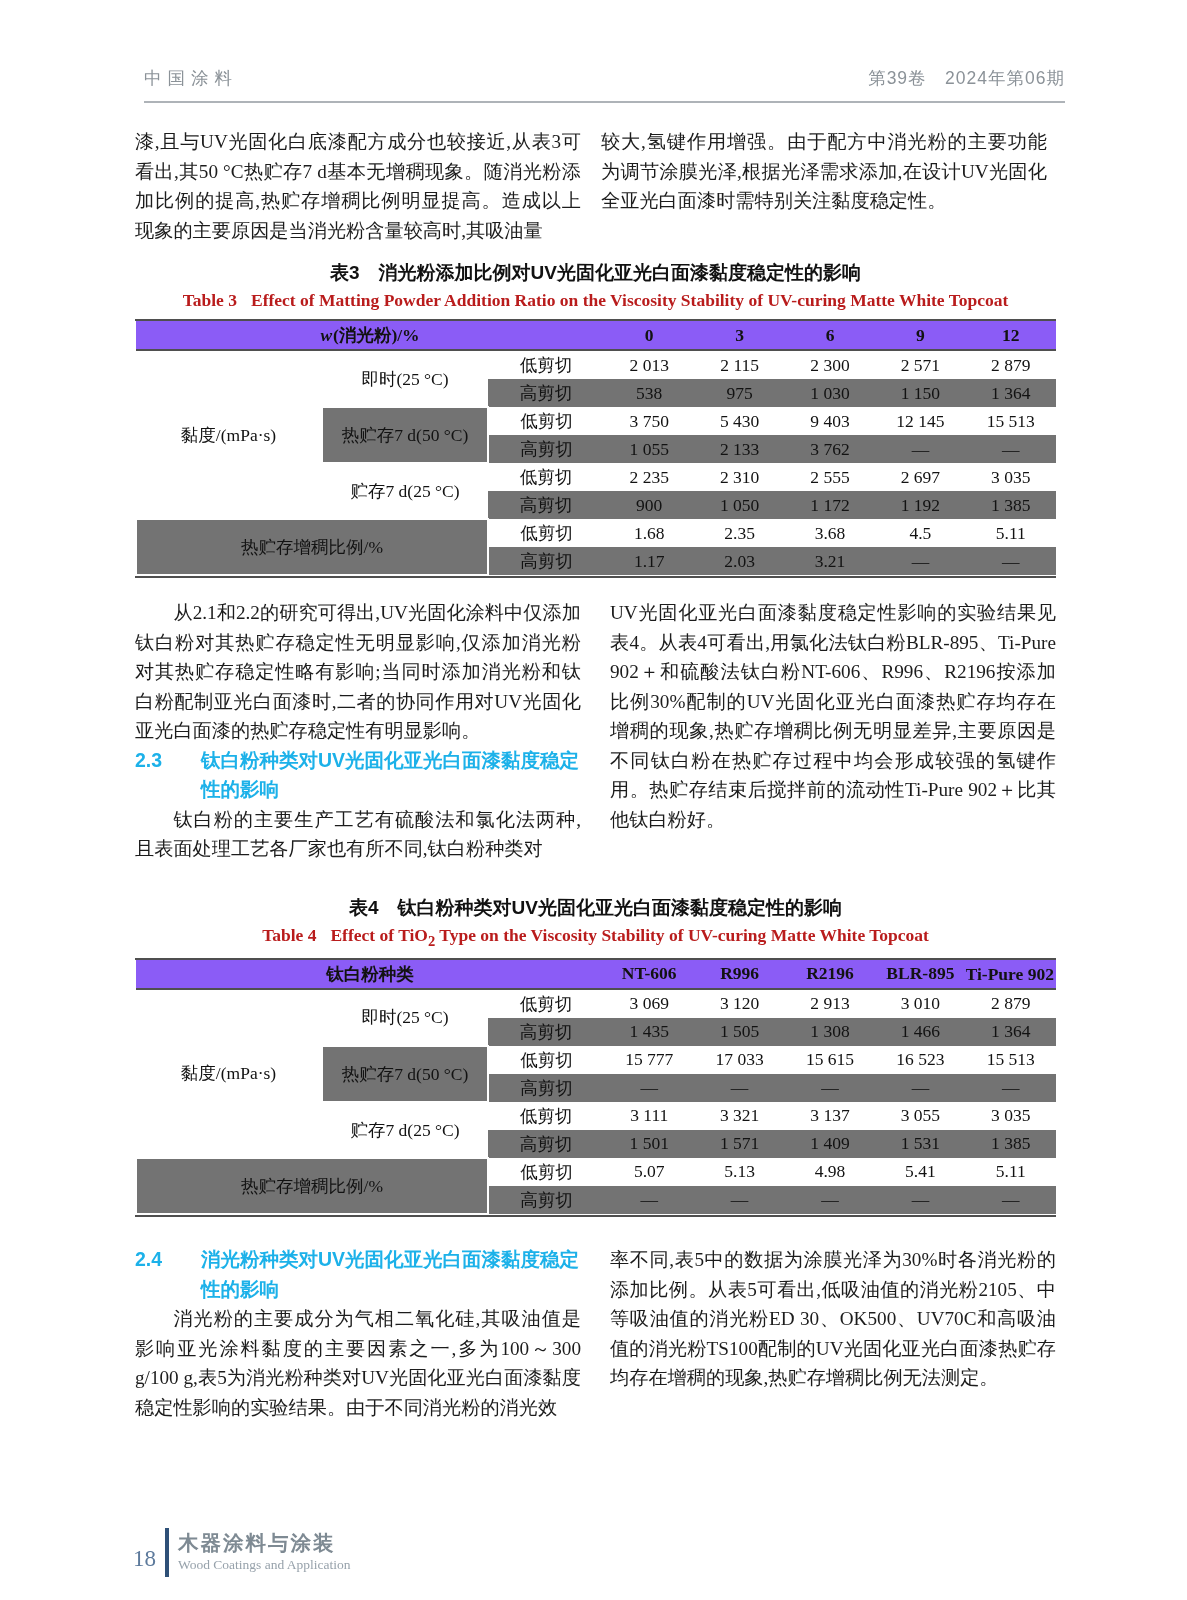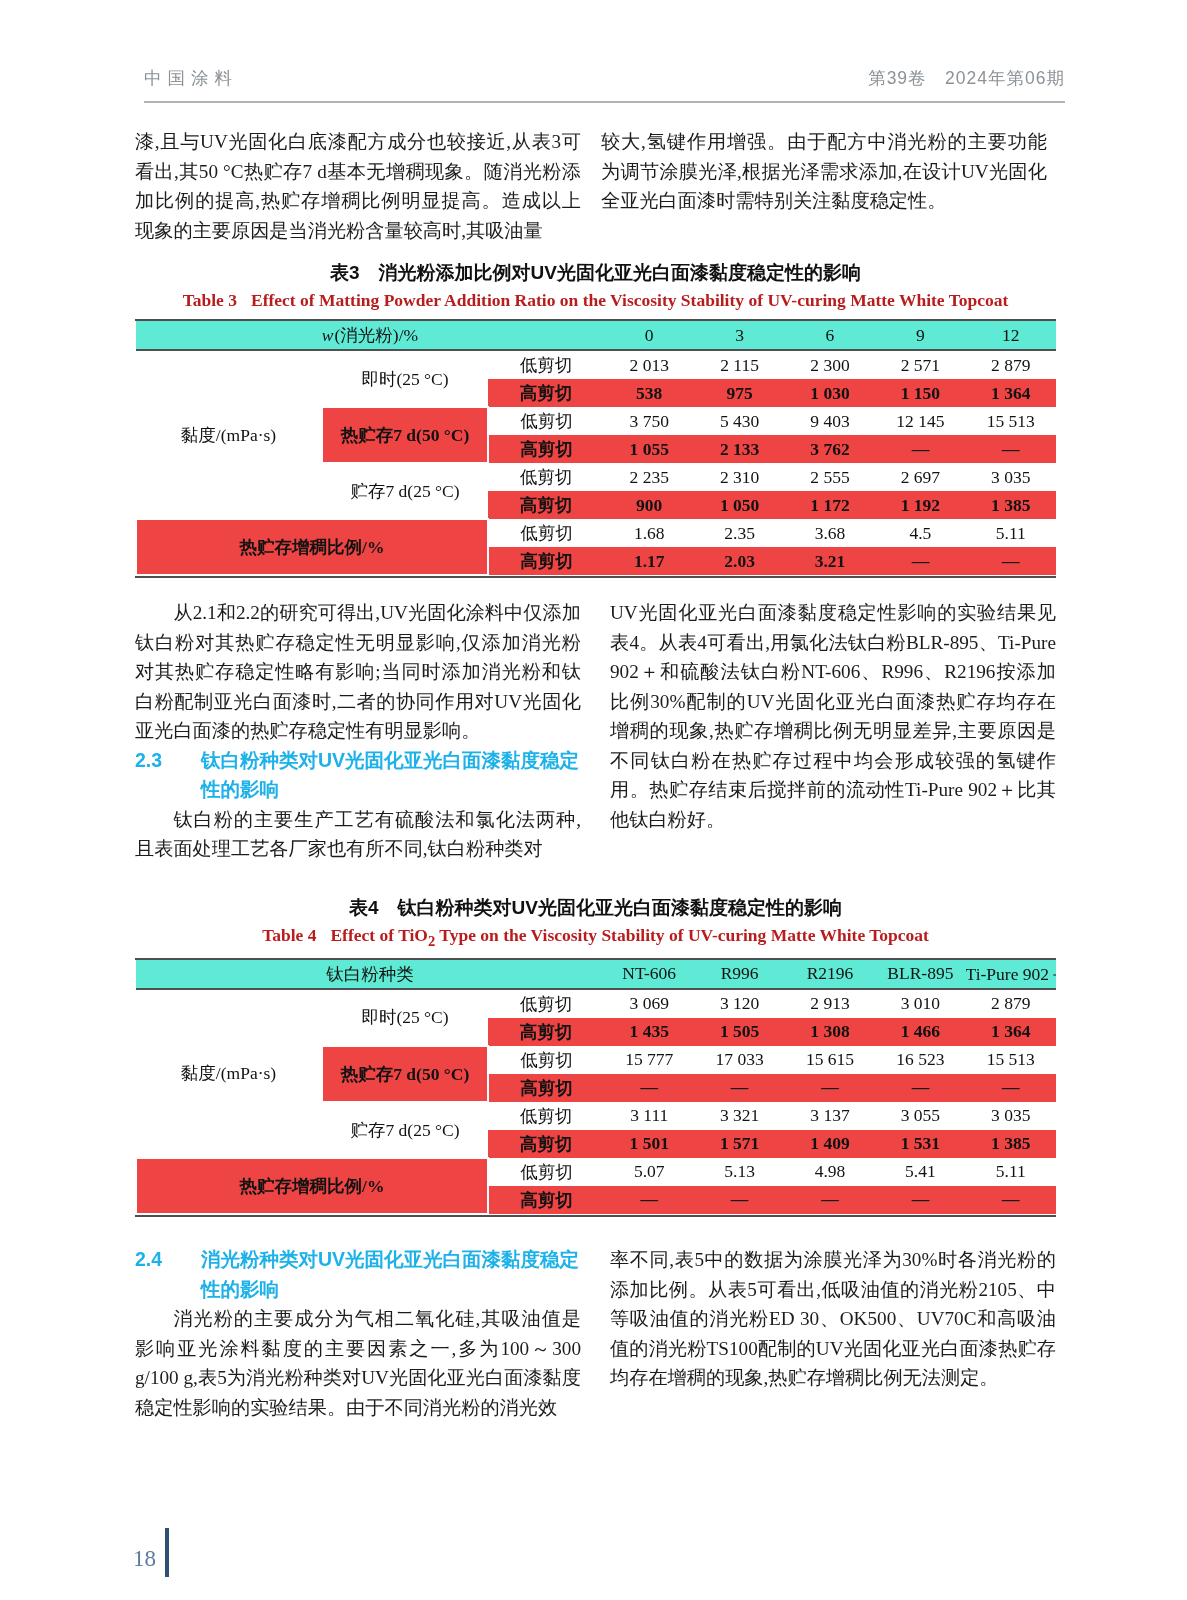--- a/index.html
+++ b/index.html
@@ -32,22 +32,22 @@
   .tbl-sec{position:absolute;left:135px;width:921px;}
   .t3{top:260px;}
   .t4{top:895px;}
   .tbl-title-zh{text-align:center;font-family:"Liberation Sans","DejaVu Sans",sans-serif;
                 font-weight:bold;font-size:19px;color:#111;}
   .tbl-title-en{text-align:center;font-weight:bold;font-size:17.5px;margin:4px 0 8px 0;color:#b91c1c;}
   .tbl-title-en .sp{margin-right:14px;}
   .tbl-wrap{border-top:2.5px solid #4f4f4f;border-bottom:2.5px solid #4f4f4f;}
   table.tbl{width:921px;border-collapse:collapse;font-size:17.5px;color:#121212;table-layout:fixed;}
   table.tbl td{height:28px;text-align:center;padding:0;overflow:hidden;white-space:nowrap;}
-  tr.hdr td{background:#5eead4;border-bottom:2px solid #4f4f4f;}
-  td.bg{background:#ef4444;font-weight:bold;}
+  tr.hdr td{background:#8b5cf6;border-bottom:2px solid #4f4f4f;font-weight:bold;}
+  td.bg{background:#737373;}
   td.wb{border:2px solid #ffffff;}
   td.tl{text-align:left;padding-left:10px;}
   td.varw i{font-style:italic;margin-right:1px;}
 
   
   .footer{position:absolute;left:133px;top:1489px;display:flex;margin-top:36px;}
   .pg-num{font-size:23px;color:#5d7a9c;align-self:flex-end;margin-right:9px;padding-bottom:5px;}
   .f-bar{width:4px;background:#2e5077;margin-right:9px;height:49px;margin-top:3px;}
   .f-col{display:flex;flex-direction:column;justify-content:center;}
   .f-zh{font-family:"Liberation Sans","DejaVu Sans",sans-serif;font-weight:bold;
@@ -288,15 +288,19 @@
         <span class="sec-title">消光粉种类对UV光固化亚光白面漆黏度稳定性的影响</span>
       </div>
       <div class="indent">消光粉的主要成分为气相二氧化硅,其吸油值是影响亚光涂料黏度的主要因素之一,多为100～300 g/100 g,表5为消光粉种类对UV光固化亚光白面漆黏度稳定性影响的实验结果。由于不同消光粉的消光效</div>
     </div>
     <div class="col">率不同,表5中的数据为涂膜光泽为30%时各消光粉的添加比例。从表5可看出,低吸油值的消光粉2105、中等吸油值的消光粉ED 30、OK500、UV70C和高吸油值的消光粉TS100配制的UV光固化亚光白面漆热贮存均存在增稠的现象,热贮存增稠比例无法测定。</div>
   </div>
 
   <div class="footer">
     <span class="pg-num">18</span>
     <span class="f-bar"></span>
+    <span class="f-col">
+      <span class="f-zh">木器涂料与涂装</span>
+      <span class="f-en">Wood Coatings and Application</span>
+    </span>
   </div>
 
 </div>
 
 </body></html>

